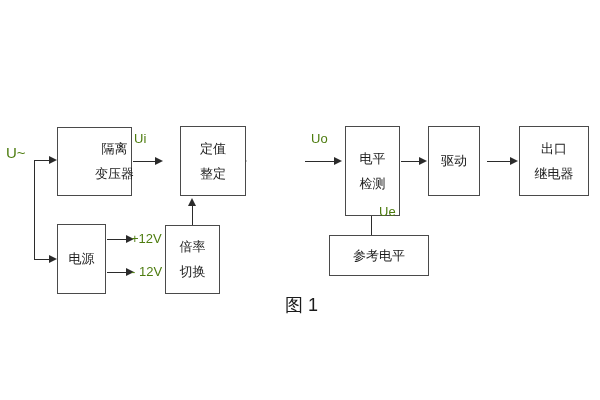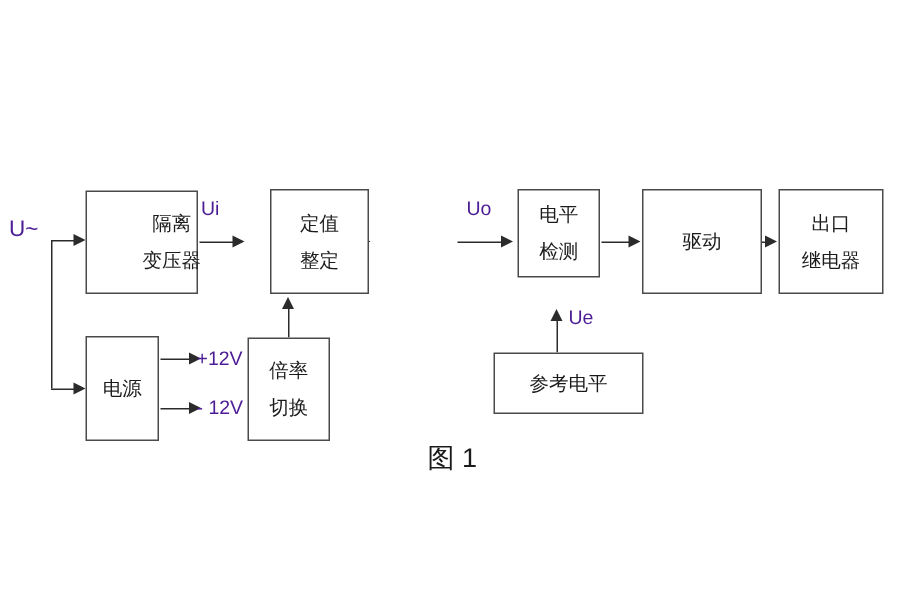--- a/index.html
+++ b/index.html
@@ -44,21 +44,21 @@
   .arrow.up{
     border-left:4px solid transparent;
     border-right:4px solid transparent;
     border-bottom:8px solid #2b2b2b;
   }
 
   
   .lbl{
     position:absolute;
     font-size:13px;
-    color:#4c1d95;
+    color:#4d7c0f;
     white-space:nowrap;
   }
   .lbl.big{font-size:15px;}
   .caption{
     position:absolute;
     font-size:18px;
     color:#1b1b1b;
     white-space:nowrap;
   }
 </style>
@@ -106,26 +106,26 @@
     <span class="ln">隔离</span>
     <span class="ln">变压器</span>
   </div>
 
   <div class="block two" style="left:180px;top:126px;width:66px;height:70px;">
     <span class="ln">定值</span>
     <span class="ln">整定</span>
   </div>
 
 
-  <div class="block two" style="left:345px;top:126px;width:55px;height:59px;">
+  <div class="block two" style="left:345px;top:126px;width:55px;height:90px;">
     <span class="ln">电平</span>
     <span class="ln">检测</span>
   </div>
 
-  <div class="block one" style="left:428px;top:126px;width:80px;height:70px;">
+  <div class="block one" style="left:428px;top:126px;width:52px;height:70px;">
     <span class="ln">驱动</span>
   </div>
 
   <div class="block two" style="left:519px;top:126px;width:70px;height:70px;">
     <span class="ln">出口</span>
     <span class="ln">继电器</span>
   </div>
 
   <div class="block one" style="left:57px;top:224px;width:49px;height:70px;">
     <span class="ln">电源</span>

